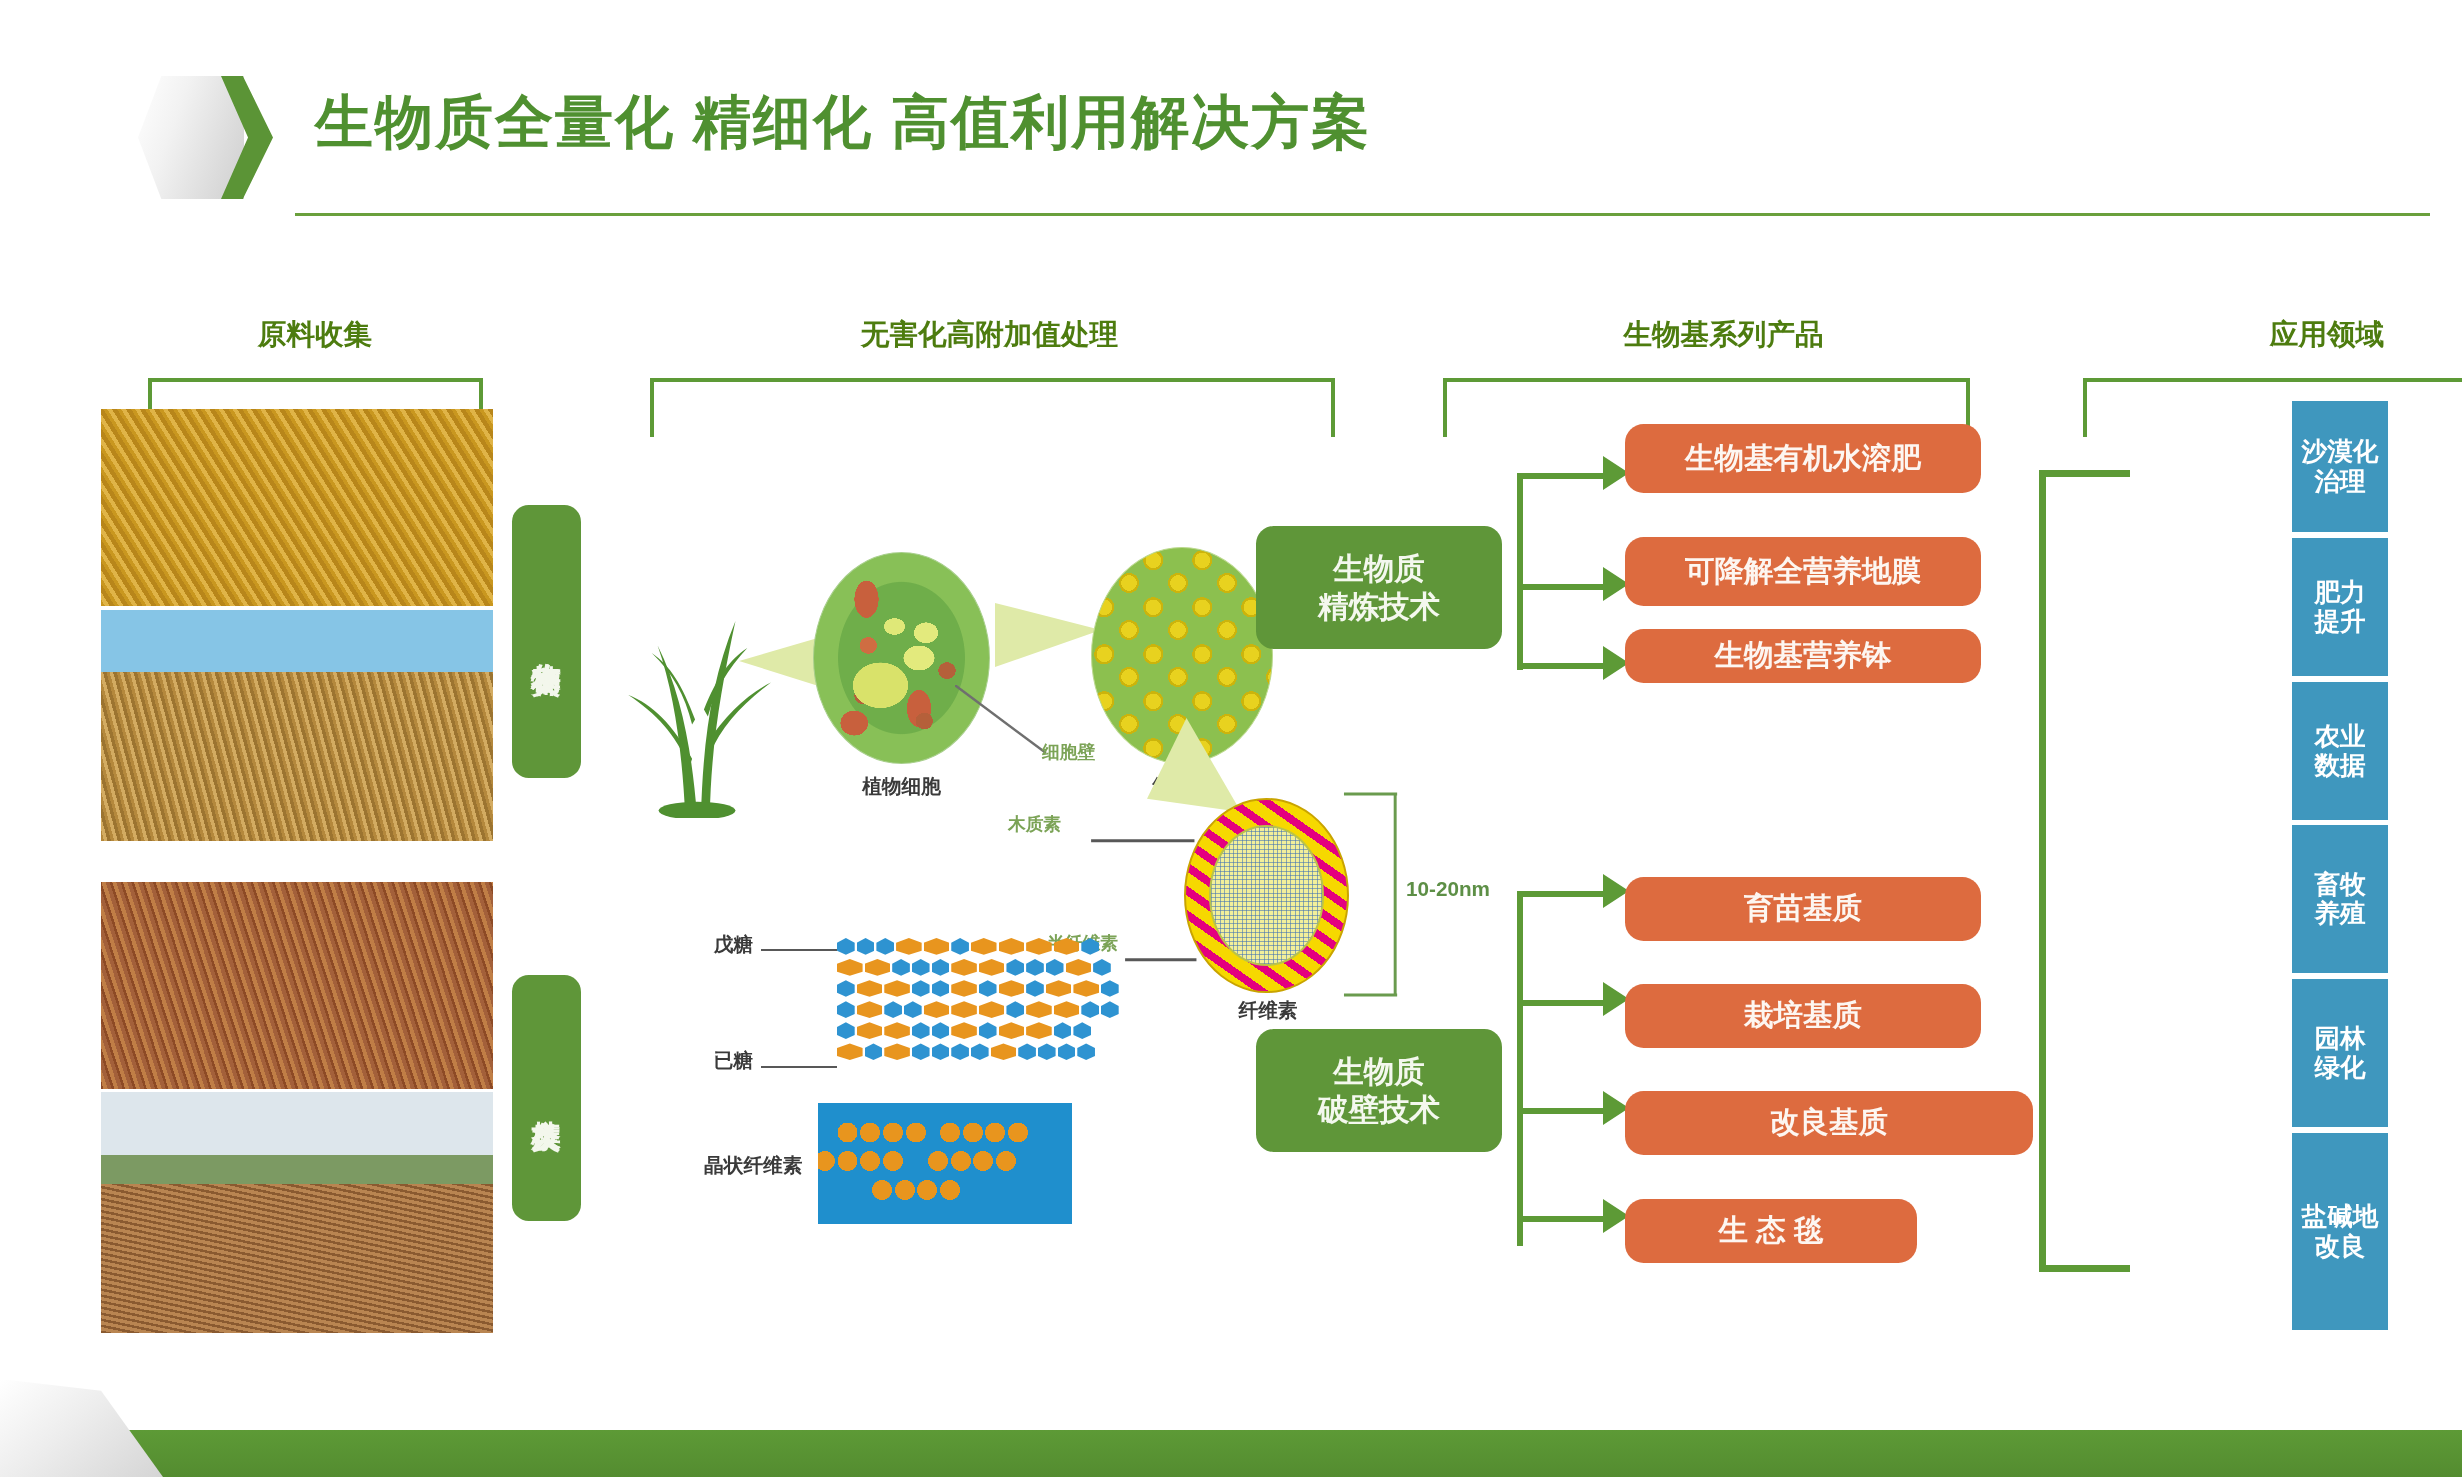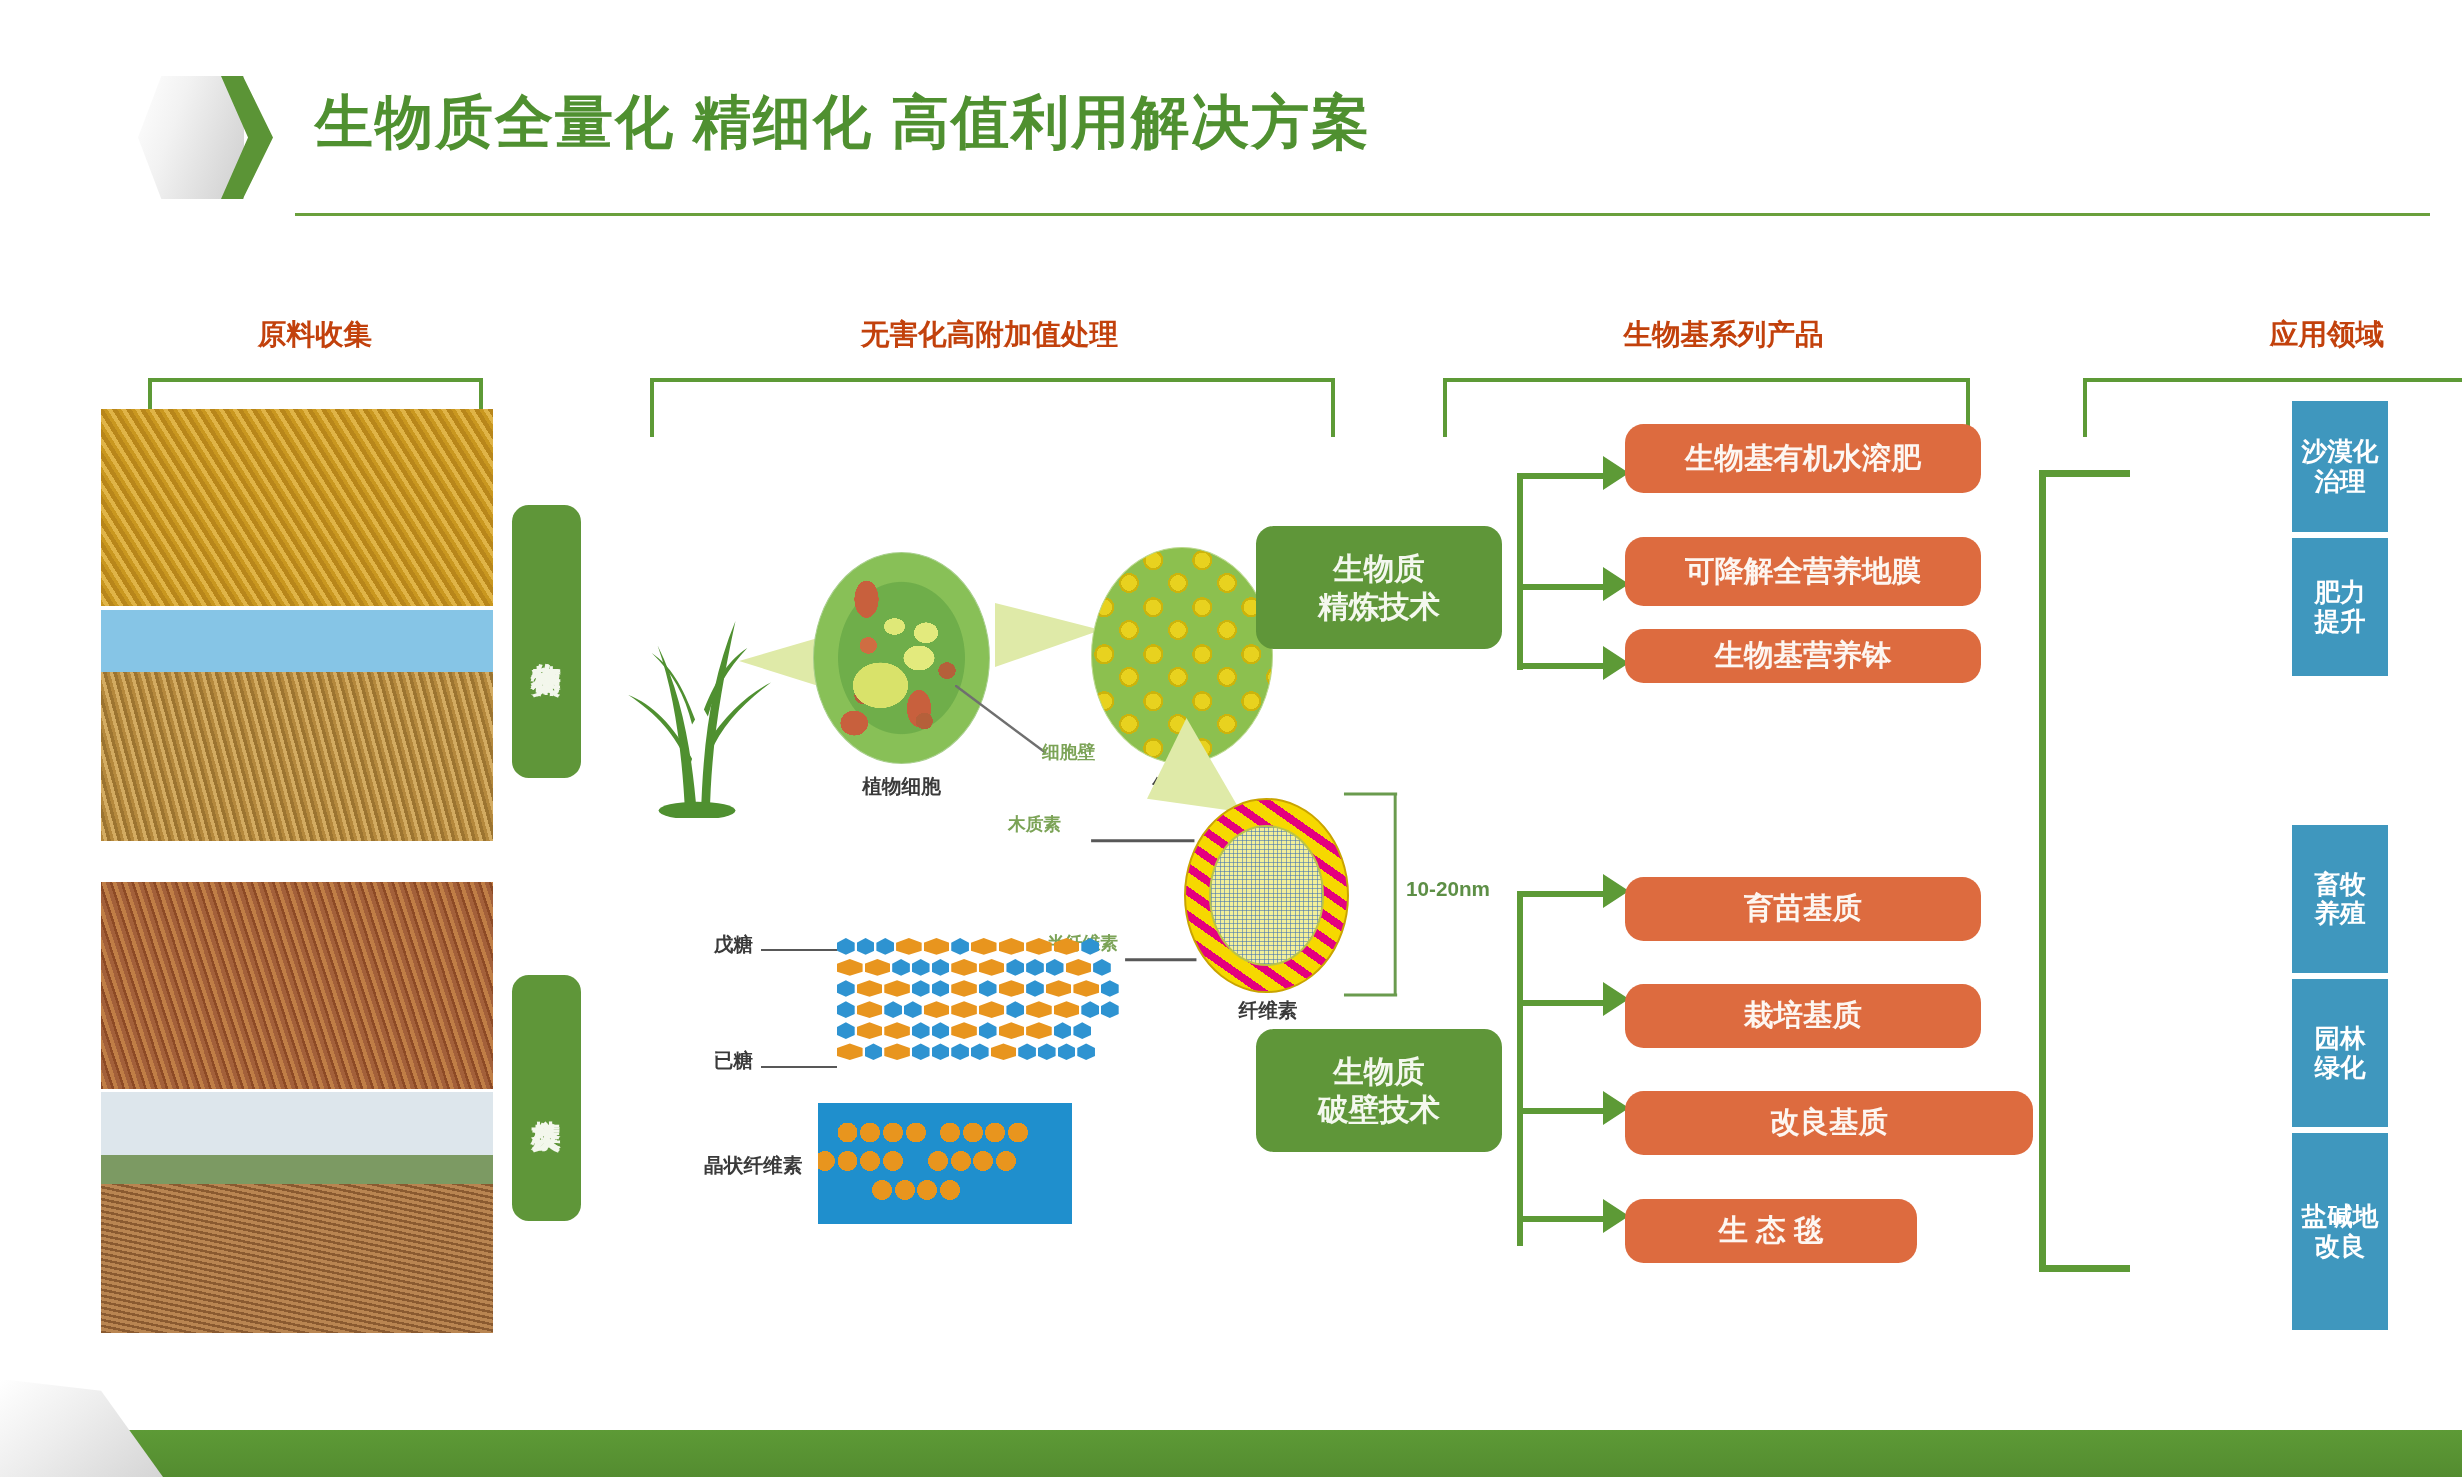--- a/index.html
+++ b/index.html
@@ -33,21 +33,21 @@
     font-family:"Liberation Sans","DejaVu Sans",sans-serif;
   }
   .title-rule {
     position:absolute; left:295px; top:213px; width:2135px; height:3.4px;
     background:#6aa03c;
   }
 
   
   .col-head {
     position:absolute; text-align:center;
-    font-size:28.6px; font-weight:700; color:#c2410c;
+    font-size:28.6px; font-weight:700; color:#4d7c0f;
     white-space:nowrap;
   }
   .bracket {
     position:absolute;
     border-top:4.4px solid #5d9a36;
     border-left:4.4px solid #5d9a36;
     border-right:4.4px solid #5d9a36;
     border-bottom:none;
   }
 
@@ -481,20 +481,29 @@
   <div class="app-row" style="left:2110px; top:538px; width:278px; height:138px;">
     <div class="app-photo">
       <div class="ph ph-cabbage"></div>
     </div>
     <div class="app-label">
       <span>肥力</span>
       <span>提升</span>
     </div>
   </div>
 
+  <div class="app-row" style="left:2110px; top:682px; width:278px; height:138px;">
+    <div class="app-photo">
+      <div class="ph ph-data"></div>
+    </div>
+    <div class="app-label">
+      <span>农业</span>
+      <span>数据</span>
+    </div>
+  </div>
 
   <div class="app-row" style="left:2110px; top:825px; width:278px; height:148px;">
     <div class="app-photo">
       <div class="ph ph-pasture"></div>
     </div>
     <div class="app-label">
       <span>畜牧</span>
       <span>养殖</span>
     </div>
   </div>

